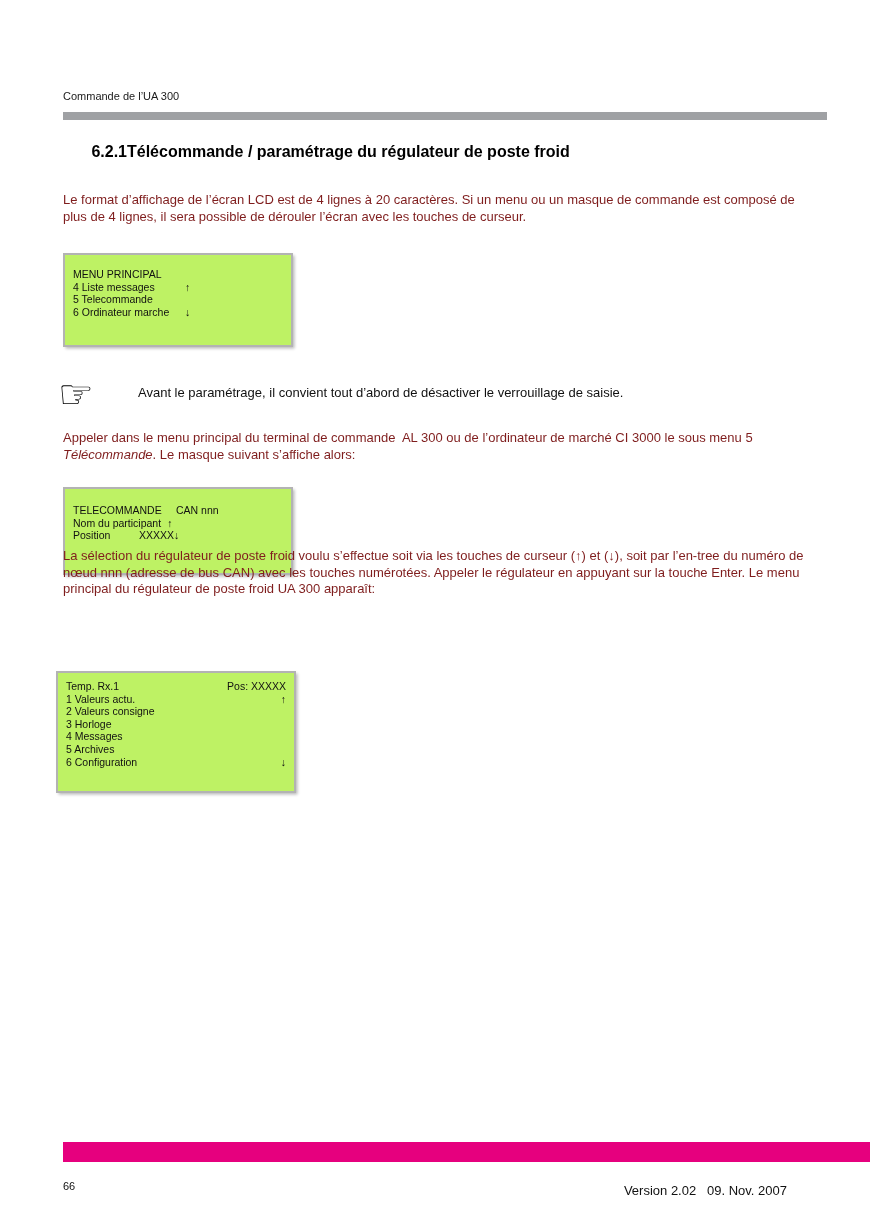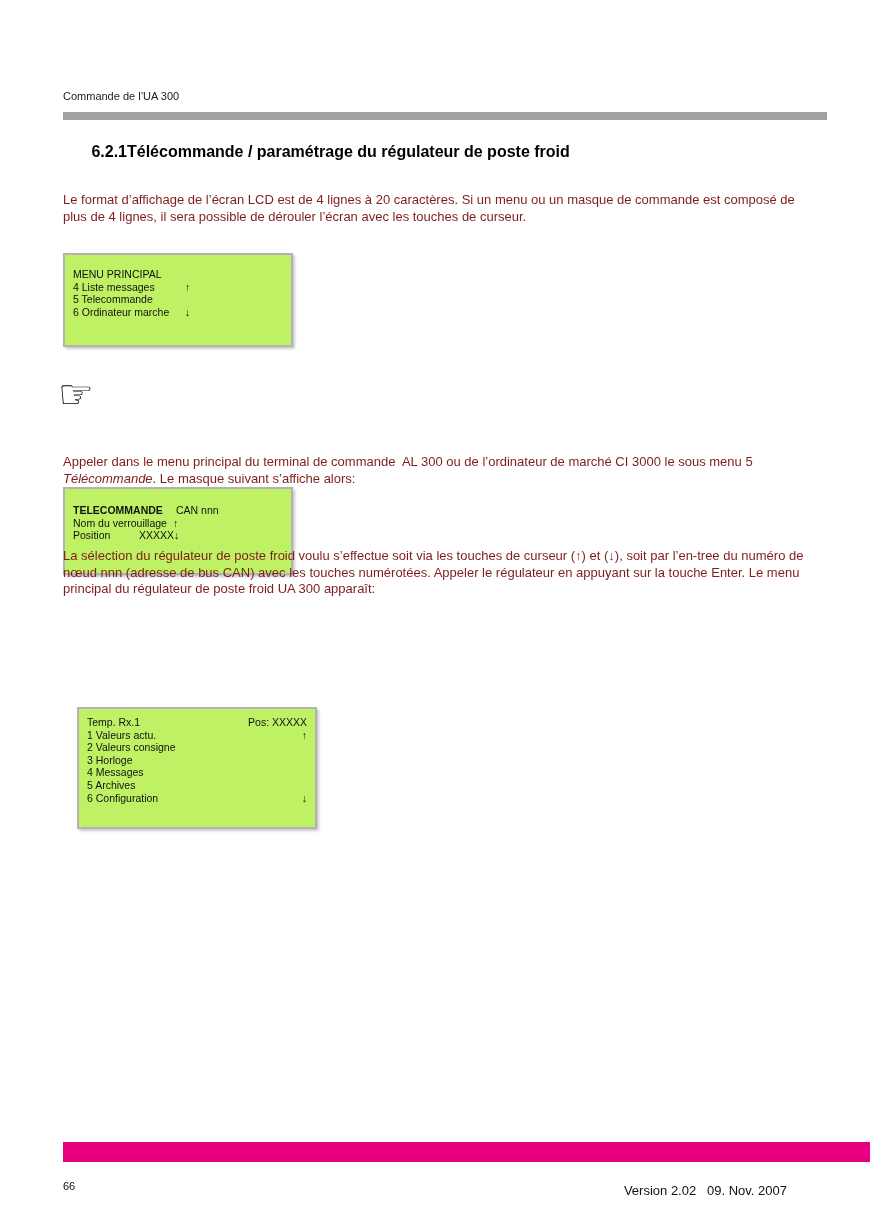--- a/index.html
+++ b/index.html
@@ -7,33 +7,33 @@
   .page {
     position:relative; width:870px; height:1230px; background:#ffffff;
     font-family:"Liberation Sans", sans-serif; color:#111; overflow:hidden;padding-left:28px;
   }
   .doc-header { position:absolute; left:63px; top:90px; font-size:11px; color:#1a1a1a; }
   .gray-bar { position:absolute; left:63px; top:112px; width:764px; height:8px; background:#9fa1a4; }
   .heading { position:absolute; left:63px; top:143px; font-size:16px; font-weight:bold; display:flex; color:#000;text-align:right; }
   .h-num { display:inline-block; width:64px; }
   .p { position:absolute; left:63px; font-size:13px; line-height:16.5px; color:#7f1d1d; white-space:pre-wrap; }
   .p1 { top:192px; width:748px; }
-  .p2 { top:430px; width:748px;margin-top:24px; }
+  .p2 { top:430px; width:748px; }
   .p3 { top:548px; width:752px; }
   .lcd {
     position:absolute; background:#bef264; border:2px solid #b3b3b3;
     box-shadow:1.5px 1.5px 3px rgba(0,0,0,.28);
     font-size:10.5px; line-height:12.6px; color:#111;
   }
   .lcd1 { left:63px; top:253px; width:230px; height:94px; padding:13px 8px; }
   .lcd2 { left:63px; top:487px; width:230px; height:88px; padding:15px 8px; }
-  .lcd3 { left:77px; top:671px; width:240px; height:122px; padding:7px 8px;margin-top:36px; }
+  .lcd3 { left:56px; top:671px; width:240px; height:122px; padding:7px 8px; }
   .lcd-line { display:flex; }
   .lcd1 .c1 { display:inline-block; width:112px; flex:none; }
-  .lcd2 .r0 .c1 { display:inline-block; width:103px; flex:none;font-weight:bold; }
+  .lcd2 .r0 .c1 { display:inline-block; width:103px; flex:none; }
   .lcd2 .r1 .c2 { margin-left:6px; }
   .lcd2 .r2 .c1 { display:inline-block; width:66px; flex:none; }
   .lcd3 .lcd-line { justify-content:space-between; }
   .note-icon { position:absolute; left:58px; top:374px; font-size:40px; line-height:40px; color:#000; }
   .note-text { position:absolute; left:138px; top:385px; font-size:13px; }
   .magenta-bar { position:absolute; left:63px; top:1142px; width:807px; height:20px; background:#e6007e; }
   .footer-page { position:absolute; left:63px; top:1180px; font-size:11px; }
   .footer-version { position:absolute; right:83px; top:1183px; font-size:13px; white-space:pre; }
   .italic { font-style:italic; }
 </style>
@@ -65,30 +65,31 @@
         <span class="c1">5 Telecommande</span>
         <span class="c2"></span>
       </div>
     <div class="lcd-line">
         <span class="c1">6 Ordinateur marche</span>
         <span class="c2">↓</span>
       </div>
   </div>
 
   <div class="note-icon">☞</div>
+  <div class="note-text">Avant le paramétrage, il convient tout d’abord de désactiver le verrouillage de saisie.</div>
 
   <p class="p p2"><span>Appeler dans le menu principal du terminal de commande  AL 300 ou de l’ordinateur de marché CI 3000 le sous menu 5 </span><span class="italic">Télécommande</span><span>. Le masque suivant s’affiche alors:</span></p>
 
   <div class="lcd lcd2">
     <div class="lcd-line r0">
         <span class="c1">TELECOMMANDE</span>
         <span class="c2">CAN nnn</span>
       </div>
     <div class="lcd-line r1">
-        <span class="c1">Nom du verrouillage</span>
+        <span class="c1">Nom du participant</span>
         <span class="c2">↑</span>
       </div>
     <div class="lcd-line r2">
         <span class="c1">Position</span>
         <span class="c2">XXXXX↓</span>
       </div>
   </div>
 
   <p class="p p3">La sélection du régulateur de poste froid voulu s’effectue soit via les touches de curseur (↑) et (↓), soit par l’en-tree du numéro de nœud nnn (adresse de bus CAN) avec les touches numérotées. Appeler le régulateur en appuyant sur la touche Enter. Le menu principal du régulateur de poste froid UA 300 apparaît:</p>
 

